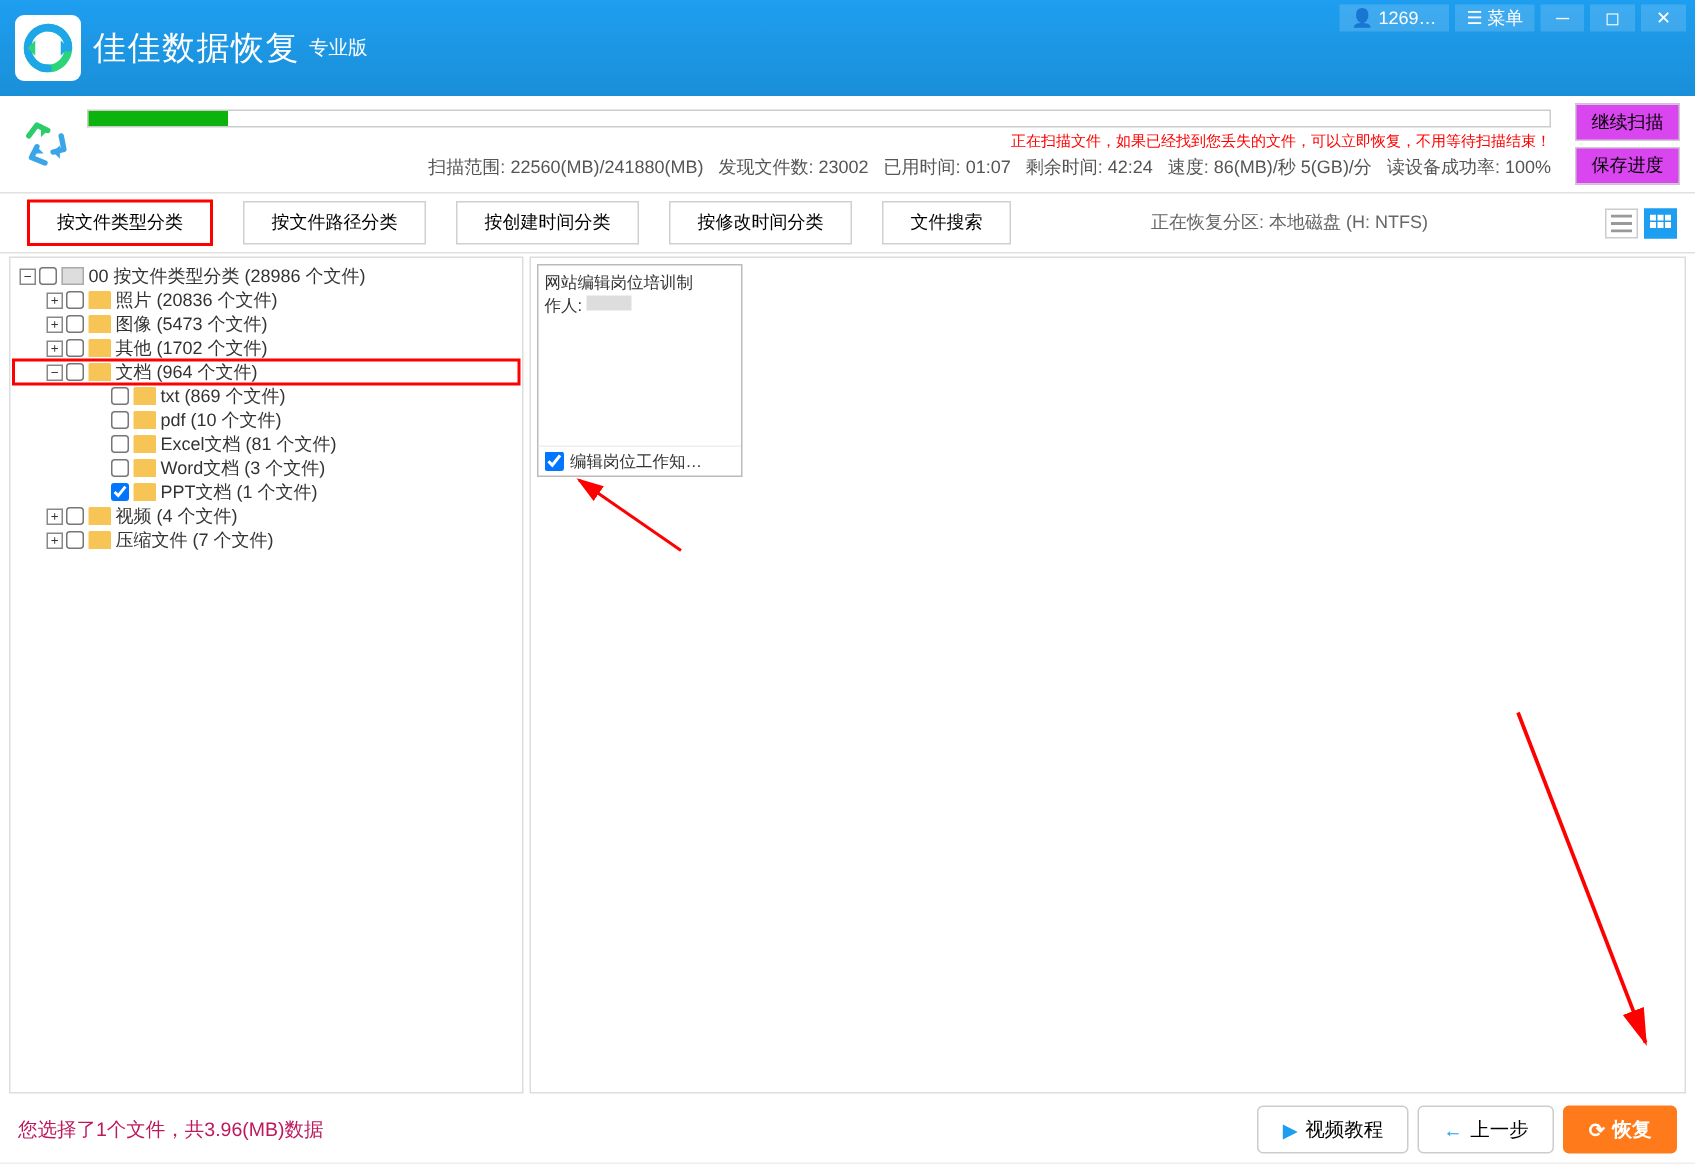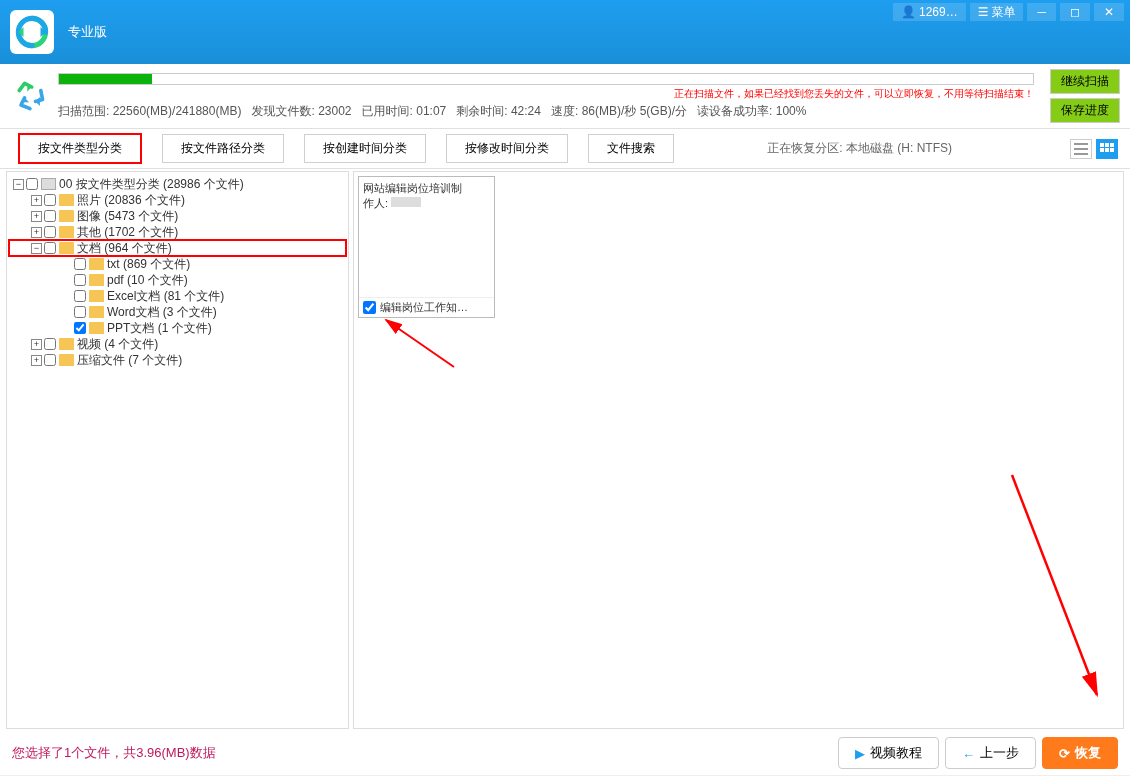--- a/index.html
+++ b/index.html
@@ -16,23 +16,23 @@
 .win-btn.icon-only { padding: 2px 10px; }
 
 
 .scan-section { display: flex; padding: 5px 10px; align-items: center; gap: 8px; border-bottom: 0px; }
 .scan-icon-box { width: 40px; height: 40px; display: flex; align-items: center; justify-content: center; }
 .scan-icon-box svg { width: 36px; height: 36px; }
 .scan-center { flex: 1; }
 .progress-bar { width: 100%; height: 12px; border: 1px solid #ccc; background: #fff; margin-bottom: 2px; }
 .progress-fill { height: 100%; background: #0db30d; width: 9.5%; }
 .scan-msg { color: #f00; font-size: 10px; margin-bottom: 2px; text-align: right; }
-.scan-stats { font-size: 12px; color: #555; }
+.scan-stats { font-size: 12px; color: #555; text-align: right; }
 .scan-btns { display: flex; flex-direction: column; gap: 4px; margin-left: 8px; }
-.scan-btns button { border: 1px solid #ccc; background: #84cc16; padding: 3px 10px; font-size: 12px; cursor: pointer; }
+.scan-btns button { border: 1px solid #ccc; background: #d946ef; padding: 3px 10px; font-size: 12px; cursor: pointer; }
 
 
 .tabs-row { display: flex; align-items: center; border-bottom: 1px solid #e0e0e0; border-top: 1px solid #e0e0e0; padding: 4px 18px; gap: 20px; }
 .tab-btn { background: #fff; border: 1px solid #d0d0d0; padding: 5px 18px; font-size: 12px; cursor: pointer; }
 .tab-btn.active { border: 2px solid #f00; position: relative; z-index: 1; }
 .partition-info { margin-left: auto; margin-right: 160px; font-size: 12px; color: #666; }
 .view-toggles { position: absolute; right: 12px; display: flex; gap: 4px; }
 .view-toggle { width: 22px; height: 20px; border: 1px solid #ccc; display: flex; align-items: center; justify-content: center; cursor: pointer; }
 .view-toggle.active { background: #1e9ef0; border-color: #1e9ef0; }
 
@@ -81,20 +81,21 @@
 
 <div class="titlebar">
   <div class="logo-box">
     <svg viewBox="0 0 40 40">
         <path d="M20 4 A16 16 0 1 1 4 20" fill="none" stroke="#2bd47a" stroke-width="6" stroke-linecap="round"></path>
         <path d="M20 36 A16 16 0 1 1 36 20" fill="none" stroke="#1ea7e8" stroke-width="6" stroke-linecap="round"></path>
         <polygon points="36,20 30,14 30,26" fill="#1ea7e8"></polygon>
         <polygon points="4,20 10,14 10,26" fill="#2bd47a"></polygon>
       </svg>
   </div>
+  <span class="app-title">佳佳数据恢复</span>
   <span class="app-edition">专业版</span>
   <div class="win-controls">
     <button class="win-btn">
         <span>👤</span>
         <span>1269…</span>
       </button>
     <button class="win-btn">
         <span>☰</span>
         <span>菜单</span>
       </button>

